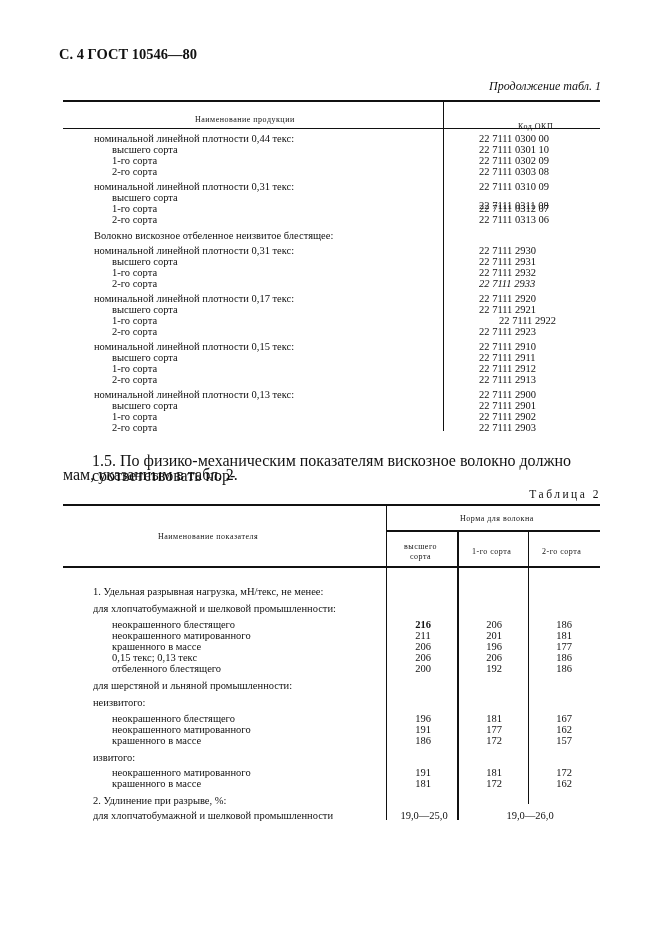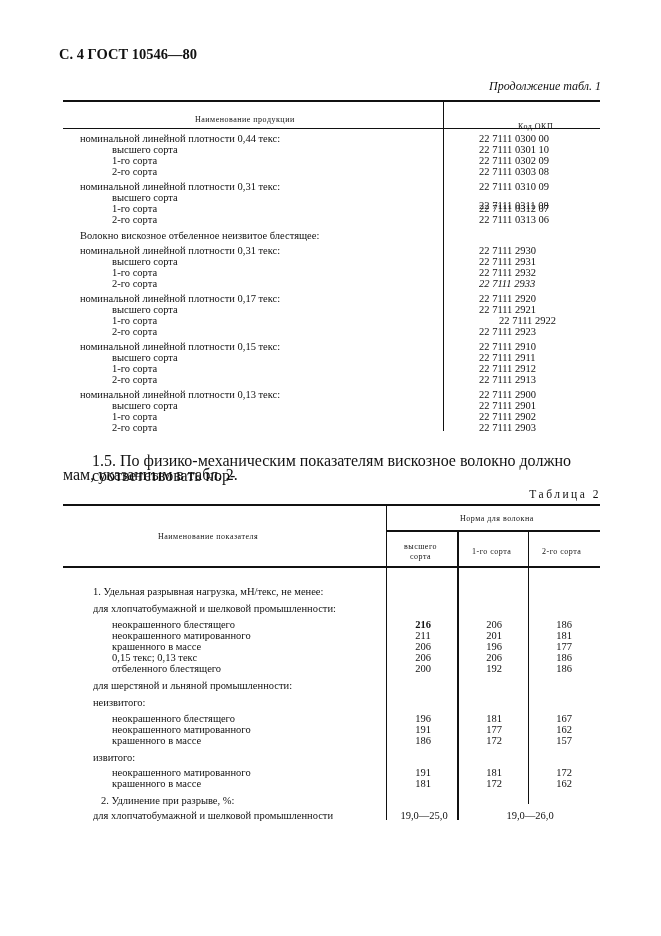--- a/index.html
+++ b/index.html
@@ -12,21 +12,21 @@
     .page-header {
       left: 59px; top: 46px; font-size: 14.5px; font-weight: bold; letter-spacing: 0px;
     }
     .continuation {
       right: 60px; top: 79px; font-size: 12px; font-style: italic;
     }
     .hline { position: absolute; background: #111; }
     .vline { position: absolute; background: #111; }
     .cell-text { position: absolute; font-size: 10.5px; line-height: 11.3px; white-space: nowrap; }
     .hdr-small { position: absolute; font-size: 8px; letter-spacing: 0.5px; white-space: nowrap; }
-    .t1-left { left: 80px; text-align: center; }
+    .t1-left { left: 94px; text-align: center; }
     .t1-indent { left: 112px; }
     .t1-code { left: 479px; }
     .para { position: absolute; font-size: 16px; line-height: 14.5px; }
     .table-label { right: 60px; top: 488px; font-size: 11.5px; letter-spacing: 2.5px; }
     .t2-left { left: 93px; }
     .t2-indent { left: 112px; }
     .num { position: absolute; font-size: 10.5px; line-height: 11.3px; text-align: center; width: 40px; }
     .c1 { left: 403px; }
     .c2 { left: 474px; }
     .c3 { left: 544px; }
@@ -174,18 +174,18 @@
   <div class="cell-text t2-indent" style="top:767px;">неокрашенного матированного</div>
   <div class="num c1" style="top:767px;">191</div>
   <div class="num c2" style="top:767px;">181</div>
   <div class="num c3" style="top:767px;">172</div>
 
   <div class="cell-text t2-indent" style="top:778px;">крашенного в массе</div>
   <div class="num c1" style="top:778px;">181</div>
   <div class="num c2" style="top:778px;">172</div>
   <div class="num c3" style="top:778px;">162</div>
 
-  <div class="cell-text t2-left" style="top:795px;margin-left:8px;">2. Удлинение при разрыве, %:</div>
+  <div class="cell-text t2-left" style="top:795px;">2. Удлинение при разрыве, %:</div>
 
   <div class="cell-text t2-left" style="top:810px;">для хлопчатобумажной и шелковой промышленности</div>
   <div class="num" style="left:396px; width:56px; top:810px;">19,0—25,0</div>
   <div class="num" style="left:500px; width:60px; top:810px;">19,0—26,0</div>
 </div>
 
 </body></html>

